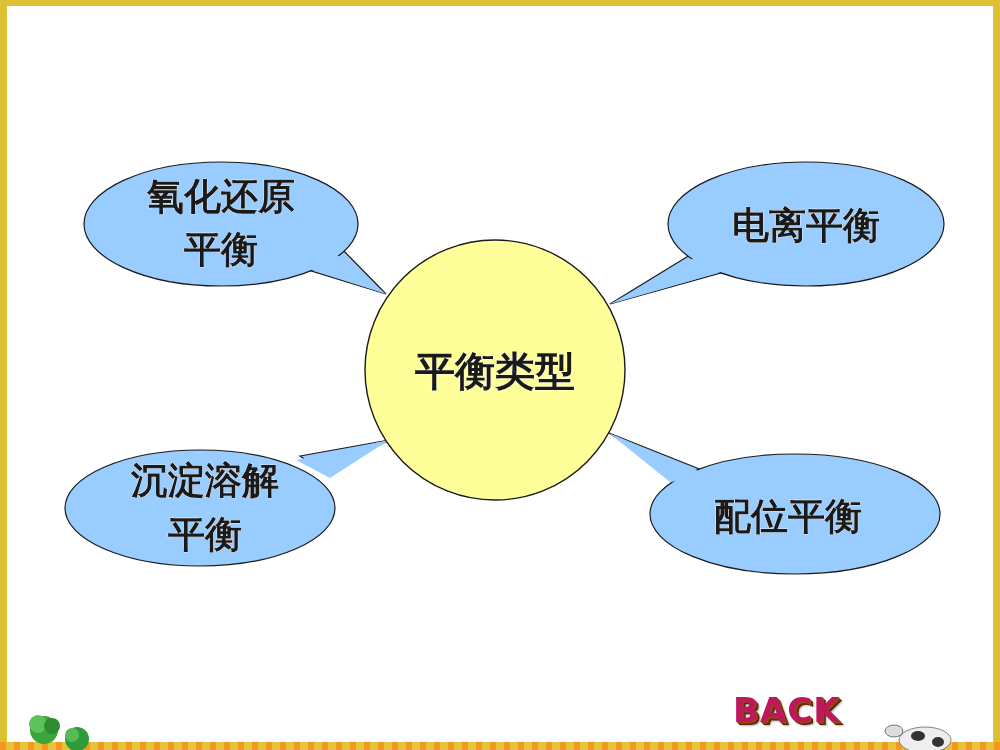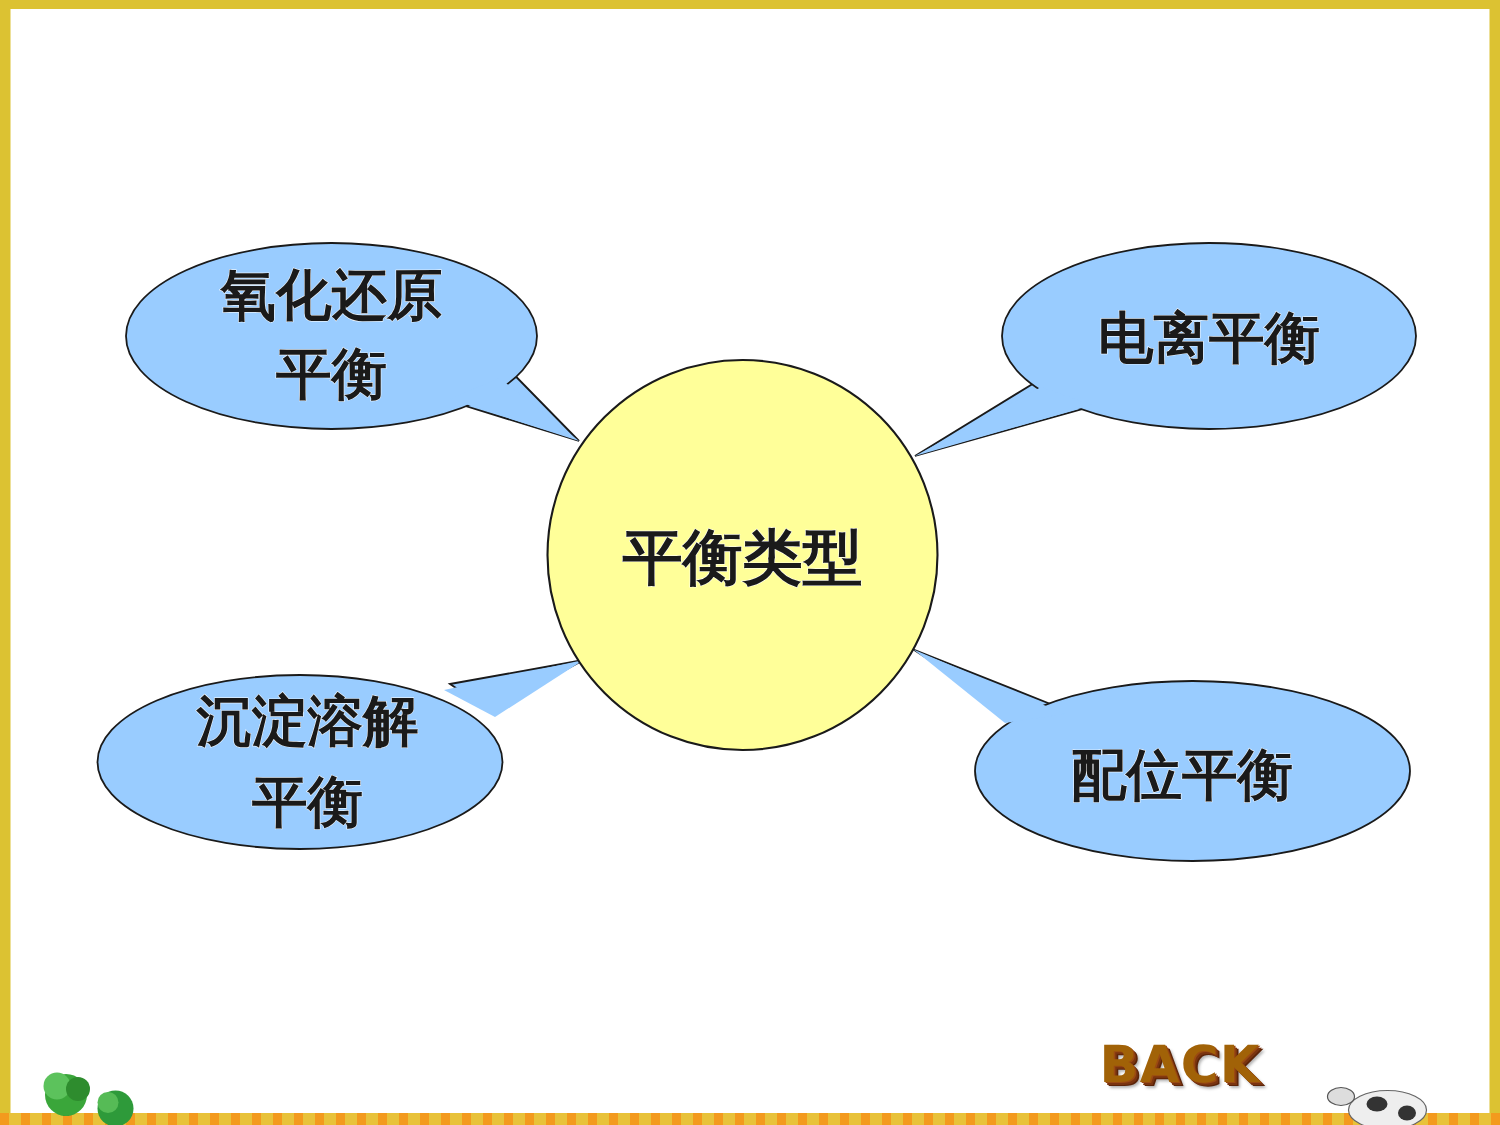--- a/index.html
+++ b/index.html
@@ -4,21 +4,21 @@
 <style>
   html, body { margin:0; padding:0; }
   body { width:1000px; height:750px; position:relative; overflow:hidden; background:#ffffff; font-family:"DejaVu Sans", sans-serif; }
   .frame-top { position:absolute; left:0; top:0; width:1000px; height:6px; background:#dcc232; }
   .frame-left { position:absolute; left:0; top:0; width:7px; height:750px; background:#dcc232; }
   .frame-right { position:absolute; right:0; top:0; width:7px; height:750px; background:#dcc232; }
   .frame-bottom { position:absolute; left:0; bottom:0; width:1000px; height:8px; background:#e8c23a;
     background-image: repeating-linear-gradient(90deg, #f39a1e 0 6px, #e8c23a 6px 14px); }
   svg.diagram { position:absolute; left:0; top:0; }
   .label { font-family:"DejaVu Sans", sans-serif; font-weight:bold; fill:#1a1a1a; stroke:#ffffff; stroke-width:0.6px; paint-order:stroke; }
-  .back-btn { position:absolute; left:733px; top:690px; font-family:"DejaVu Sans", sans-serif; font-weight:bold; font-size:34px; color:#a16207;
+  .back-btn { position:absolute; left:733px; top:690px; font-family:"DejaVu Sans", sans-serif; font-weight:bold; font-size:34px; color:#be185d;
     letter-spacing:1px; text-shadow: 1px 1px 0 #9b4a12, 2px 2px 0 #7a3410, 3px 3px 0 #5c2408, 4px 4px 2px rgba(0,0,0,0.3); cursor:pointer; }
 </style>
 </head>
 <body>
 
 <div class="frame-top"></div>
 <div class="frame-left"></div>
 <div class="frame-right"></div>
 <div class="frame-bottom"></div>
 

